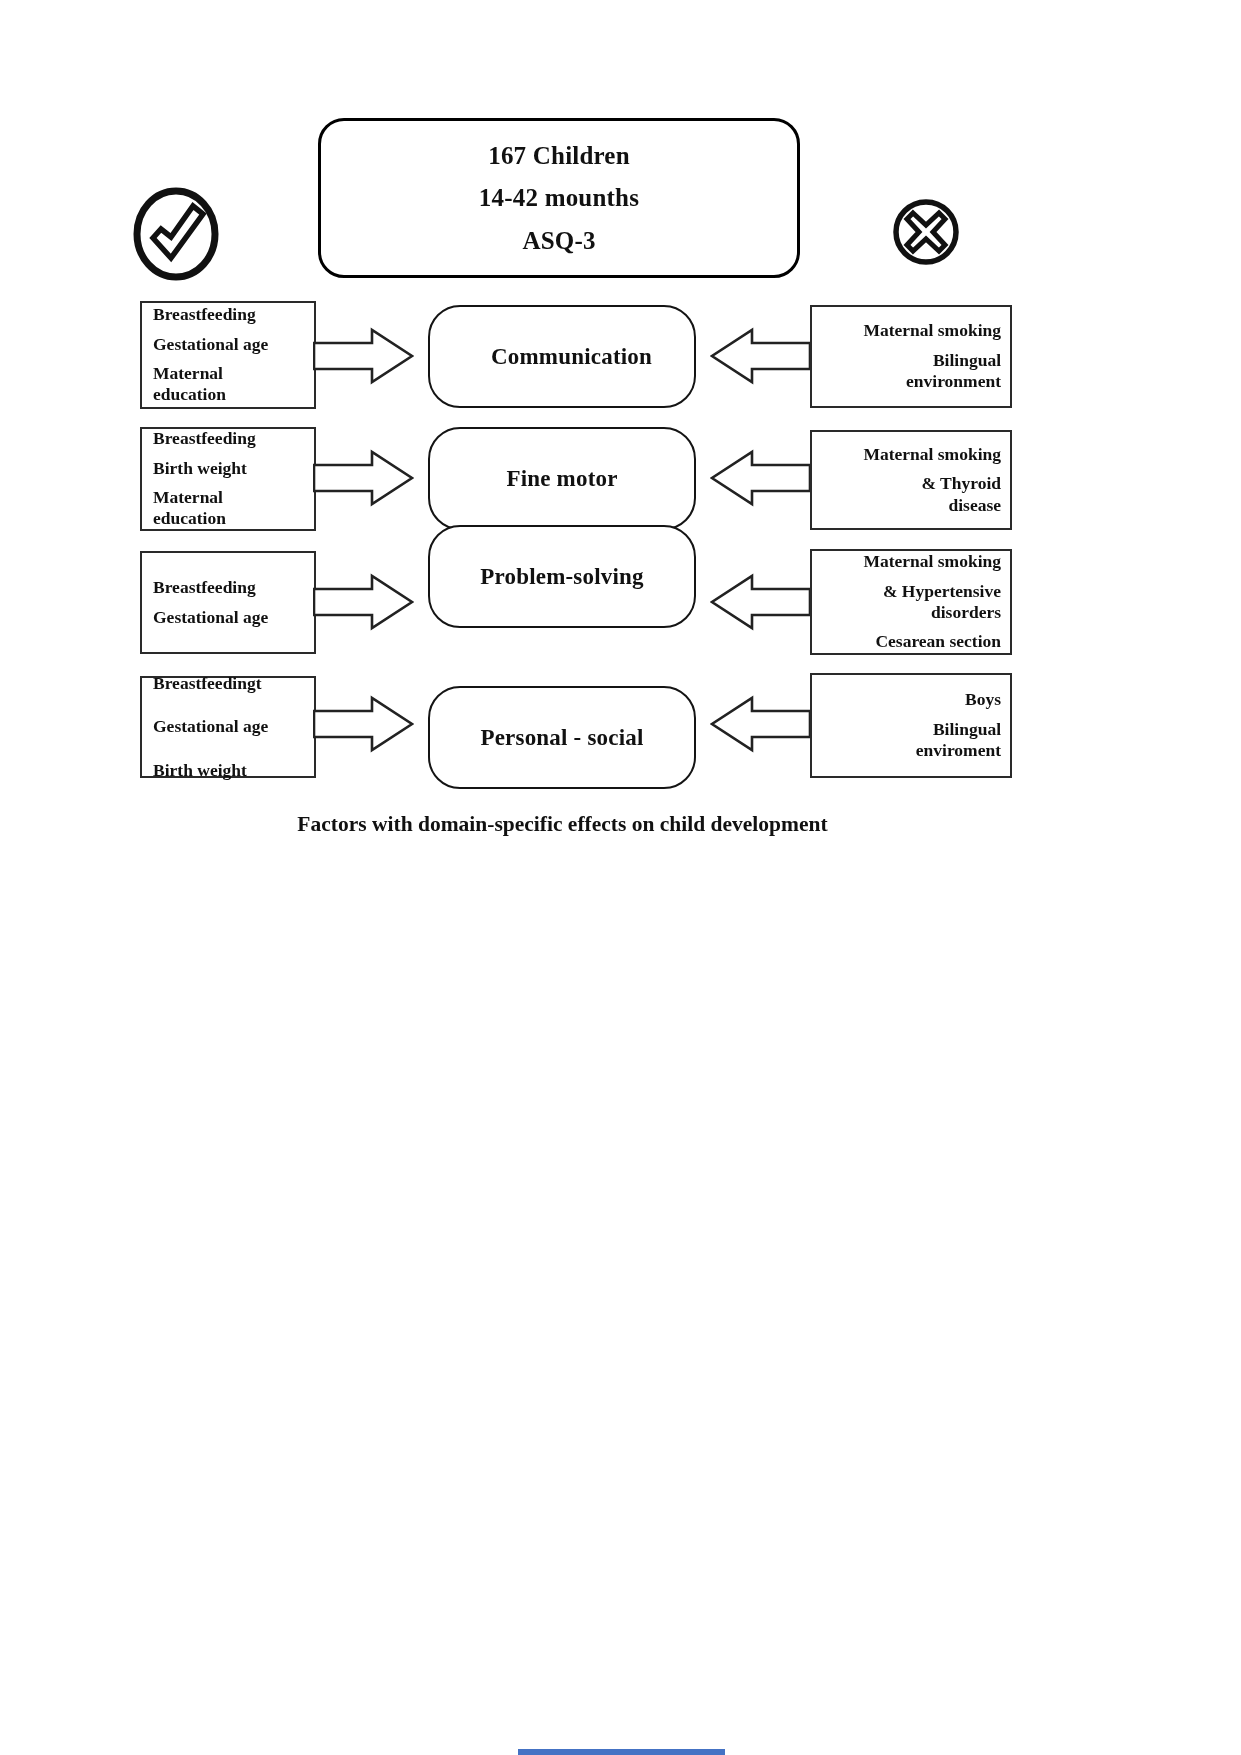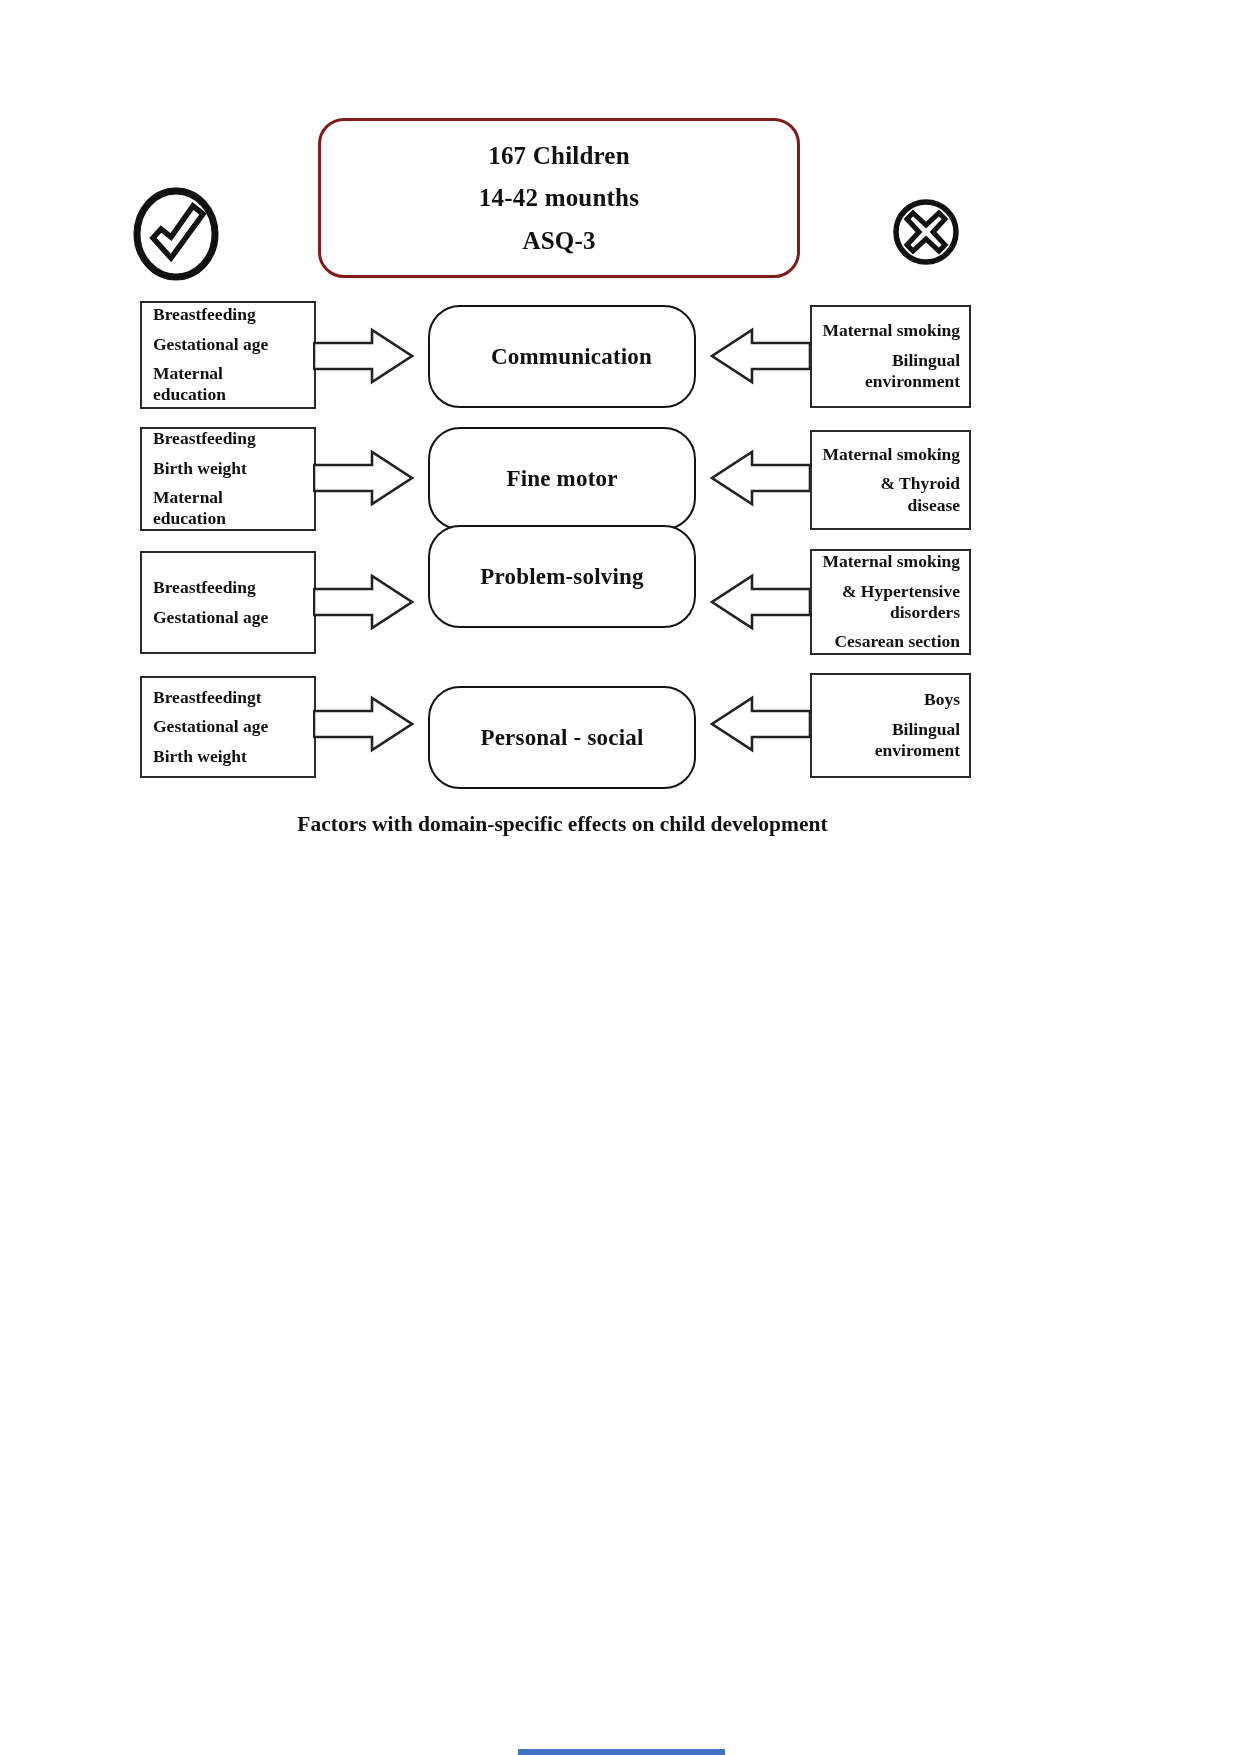--- a/index.html
+++ b/index.html
@@ -8,56 +8,56 @@
     width:1241px;height:1755px;
     background:#ffffff;
     font-family:"Liberation Serif","DejaVu Serif",serif;
     color:#111;
     overflow:hidden;
   }
 
   
   .title-box{
     position:absolute;left:318px;top:118px;width:482px;height:160px;
-    border:3px solid #7f1d1d;border-radius:26px;background:#fff;
+    border:3px solid #000000;border-radius:26px;background:#fff;
     display:flex;flex-direction:column;justify-content:space-evenly;align-items:center;
     box-sizing:border-box;padding:6px 10px;
   }
   .title-line{font-size:25px;font-weight:bold;letter-spacing:.2px;}
 
   
   .icon-wrap{position:absolute;}
   .icon-check{left:132px;top:187px;width:88px;height:94px;}
   .icon-x{left:891px;top:196px;width:70px;height:72px;}
 
   
   .factor-box{
     position:absolute;background:#fff;border:2.5px solid #2a2a2a;
     box-sizing:border-box;display:flex;flex-direction:column;justify-content:center;
   }
   .factor-box.pos{left:140px;width:176px;padding:6px 6px 6px 11px;text-align:left;}
-  .factor-box.neg{left:810px;width:161px;padding:6px 9px 6px 6px;text-align:right;}
+  .factor-box.neg{left:810px;width:202px;padding:6px 9px 6px 6px;text-align:right;}
   .factor{
     font-size:17.5px;font-weight:bold;line-height:1.22;margin:4px 0;
     white-space:pre-line;
   }
 
   
   .domain-box{
     position:absolute;left:428px;width:268px;height:103px;
     border:2.8px solid #141414;border-radius:32px;background:#fff;
     display:flex;align-items:center;justify-content:center;box-sizing:border-box;
   }
   .domain-label{font-size:23px;font-weight:bold;letter-spacing:.2px;}
 
   
   .r1.pos{top:301px;height:108px;}  .r1.dom{top:305px;padding-left:19px;}  .r1.neg{top:305px;height:103px;}
   .r2.pos{top:427px;height:104px;}  .r2.dom{top:427px;}  .r2.neg{top:430px;height:100px;}
   .r3.pos{top:551px;height:103px;}  .r3.dom{top:525px;}  .r3.neg{top:549px;height:106px;}
-  .r4.pos{top:676px;height:102px;}  .r4.dom{top:686px;}  .r4.neg{top:673px;height:105px;}
+  .r4.pos{top:676px;height:102px;gap:14px;}  .r4.dom{top:686px;}  .r4.neg{top:673px;height:105px;}
 
   
   .arrow{position:absolute;width:101px;height:58px;}
   .arrow.right{left:313px;}
   .arrow.left{left:710px;}
   .a1{top:327px;} .a2{top:449px;} .a3{top:573px;} .a4{top:695px;}
 
   
   .caption{
     position:absolute;left:140px;top:812px;width:845px;

